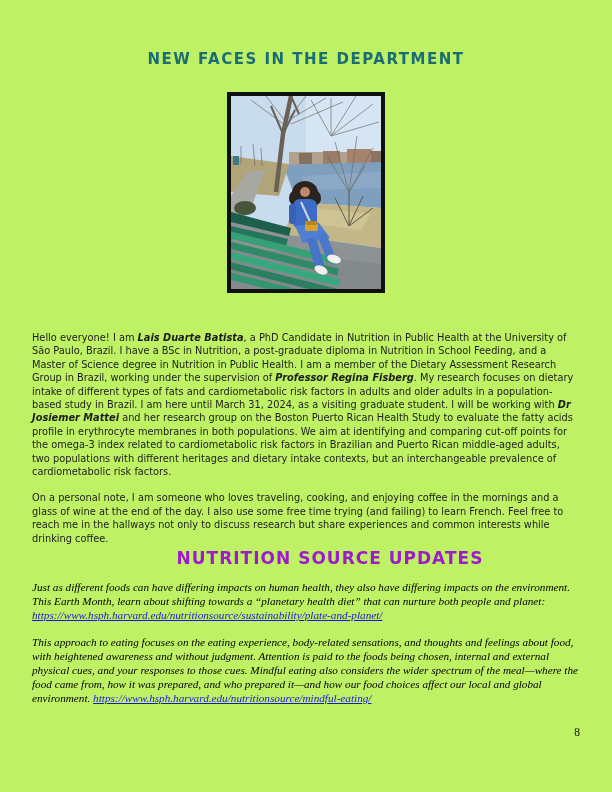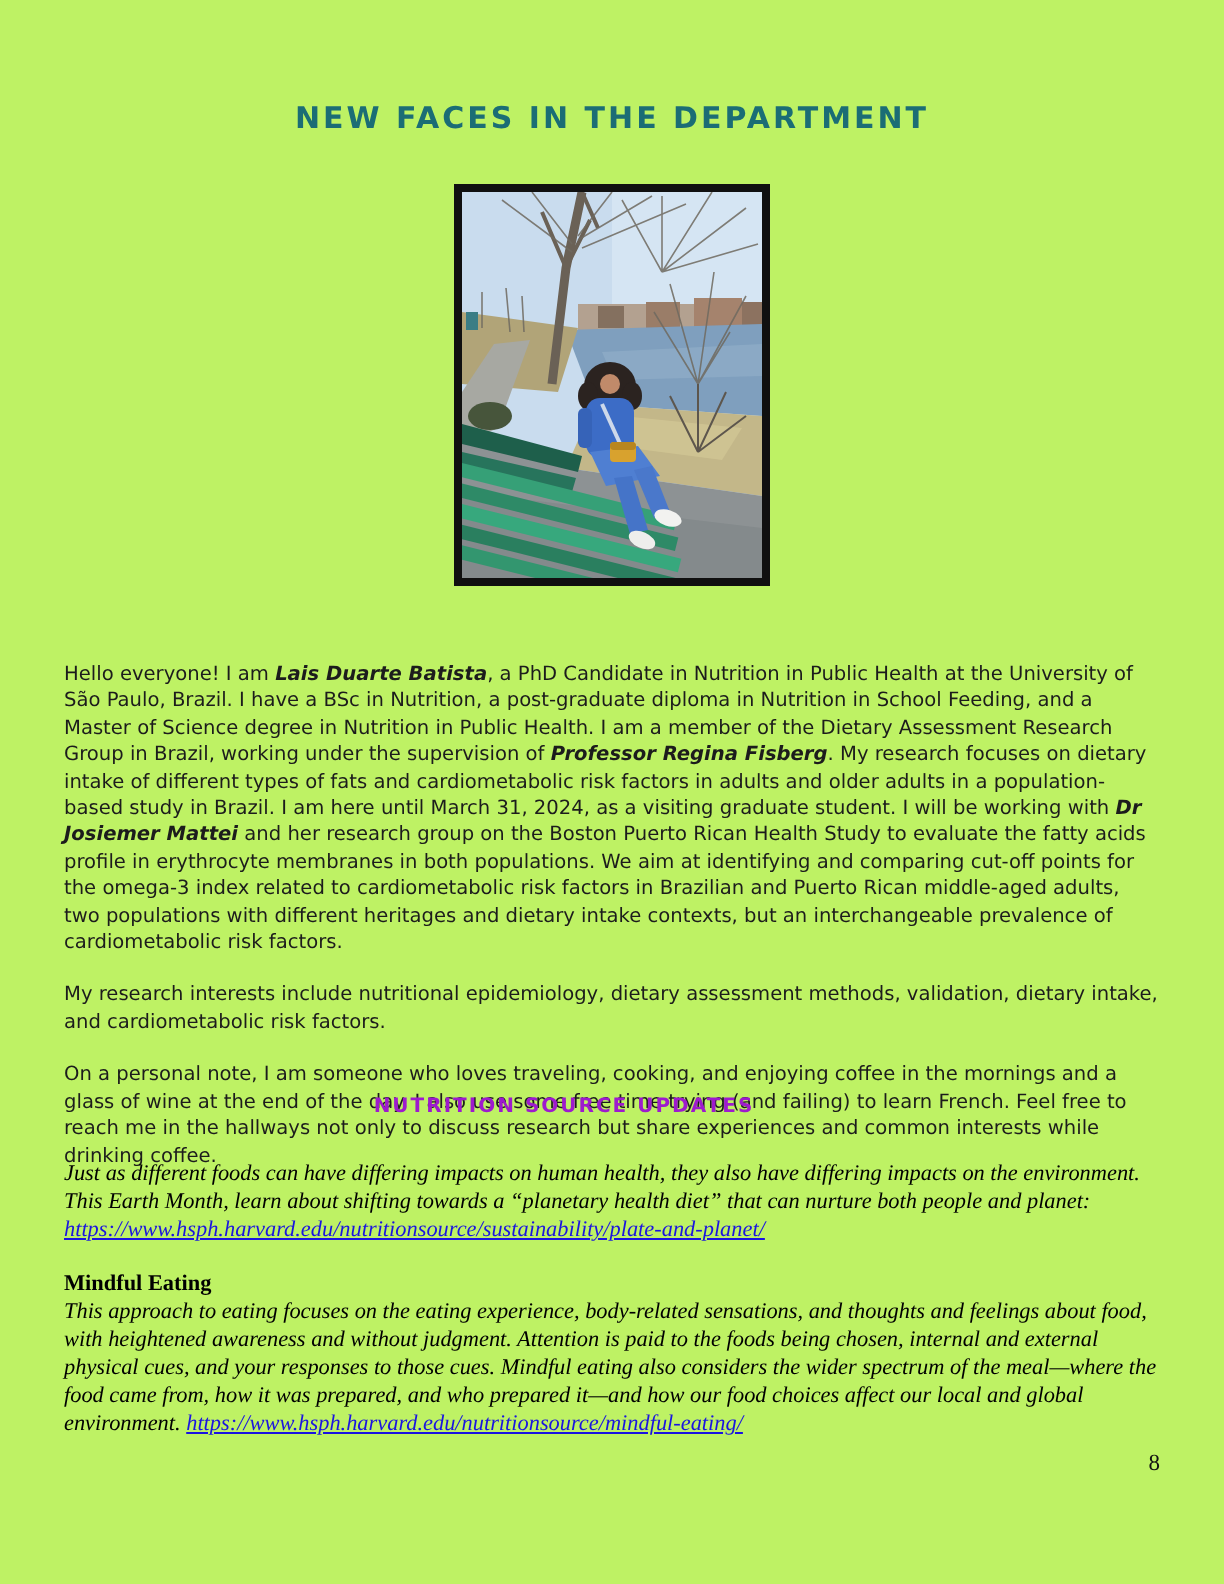--- a/index.html
+++ b/index.html
@@ -28,22 +28,23 @@
     position:absolute;top:299px;left:32px;width:548px;
     font-size:9.8px;line-height:13.4px;color:#1c1c1c;
     text-align:left;
     margin-top:32px;
   }
   .bio p{margin:0 0 13px 0;}
   .bi{font-weight:bold;font-style:italic;}
   .ns-title{
     position:absolute;top:548px;left:0;width:564px;
     text-align:center;
-    font-size:10px;font-weight:bold;letter-spacing:1px;
+    font-size:17px;font-weight:bold;letter-spacing:1px;
     font-family:"DejaVu Sans",sans-serif;
+    padding-left:48px;
   }
   .ns-section{
     position:absolute;top:580px;left:32px;width:548px;
     font-family:"Liberation Serif","DejaVu Serif",serif;
     font-size:11.2px;line-height:14px;color:#000;
   }
   .ns-item{margin-bottom:13px;}
   .ns-heading{font-weight:bold;margin:0;}
   .ns-body{margin:0;font-style:italic;}
   a.link{color:#1a14e0;text-decoration:underline;cursor:pointer;}
@@ -129,31 +130,29 @@
         <rect x="74" y="125" width="13" height="10" rx="2" fill="#d8a22e"></rect>
         <rect x="74" y="125" width="13" height="4" rx="2" fill="#b8861f"></rect>
         <ellipse cx="103" cy="163" rx="7" ry="4" fill="#f2f2f0" transform="rotate(18 103 163)"></ellipse>
         <ellipse cx="90" cy="174" rx="7" ry="4" fill="#eeeeec" transform="rotate(24 90 174)"></ellipse>
       </g>
     </svg>
   </div>
 
   <div class="bio">
     <p><span>Hello everyone! I am </span><span class="bi">Lais Duarte Batista</span><span>, a PhD Candidate in Nutrition in Public Health at the University of São Paulo, Brazil. I have a BSc in Nutrition, a post-graduate diploma in Nutrition in School Feeding, and a Master of Science degree in Nutrition in Public Health. I am a member of the Dietary Assessment Research Group in Brazil, working under the supervision of </span><span class="bi">Professor Regina Fisberg</span><span>. My research focuses on dietary intake of different types of fats and cardiometabolic risk factors in adults and older adults in a population-based study in Brazil. I am here until March 31, 2024, as a visiting graduate student. I will be working with </span><span class="bi">Dr Josiemer Mattei</span><span> and her research group on the Boston Puerto Rican Health Study to evaluate the fatty acids profile in erythrocyte membranes in both populations. We aim at identifying and comparing cut-off points for the omega-3 index related to cardiometabolic risk factors in Brazilian and Puerto Rican middle-aged adults, two populations with different heritages and dietary intake contexts, but an interchangeable prevalence of cardiometabolic risk factors.</span></p>
-    <p><span>My research interests include nutritional epidemiology, dietary assessment methods, validation, dietary intake, and cardiometabolic risk factors.</span></p>
     <p><span>On a personal note, I am someone who loves traveling, cooking, and enjoying coffee in the mornings and a glass of wine at the end of the day. I also use some free time trying (and failing) to learn French. Feel free to reach me in the hallways not only to discuss research but share experiences and common interests while drinking coffee.</span></p>
   </div>
 
   <div class="ns-title" style="color: rgb(158, 27, 205);">NUTRITION SOURCE UPDATES</div>
 
   <div class="ns-section">
     <div class="ns-item">
       <p class="ns-body"><span>Just as different foods can have differing impacts on human health, they also have differing impacts on the environment. This Earth Month, learn about shifting towards a “planetary health diet” that can nurture both people and planet: </span><a class="link" href="#">https://www.hsph.harvard.edu/nutritionsource/sustainability/plate-and-planet/</a></p>
     </div>
     <div class="ns-item">
-      <p class="ns-heading">Mindful Eating</p>
       <p class="ns-body"><span>This approach to eating focuses on the eating experience, body-related sensations, and thoughts and feelings about food, with heightened awareness and without judgment. Attention is paid to the foods being chosen, internal and external physical cues, and your responses to those cues. Mindful eating also considers the wider spectrum of the meal—where the food came from, how it was prepared, and who prepared it—and how our food choices affect our local and global environment.  </span><a class="link" href="#">https://www.hsph.harvard.edu/nutritionsource/mindful-eating/</a></p>
     </div>
   </div>
 
   <div class="page-number">8</div>
 
 </div>
 
 </body></html>

